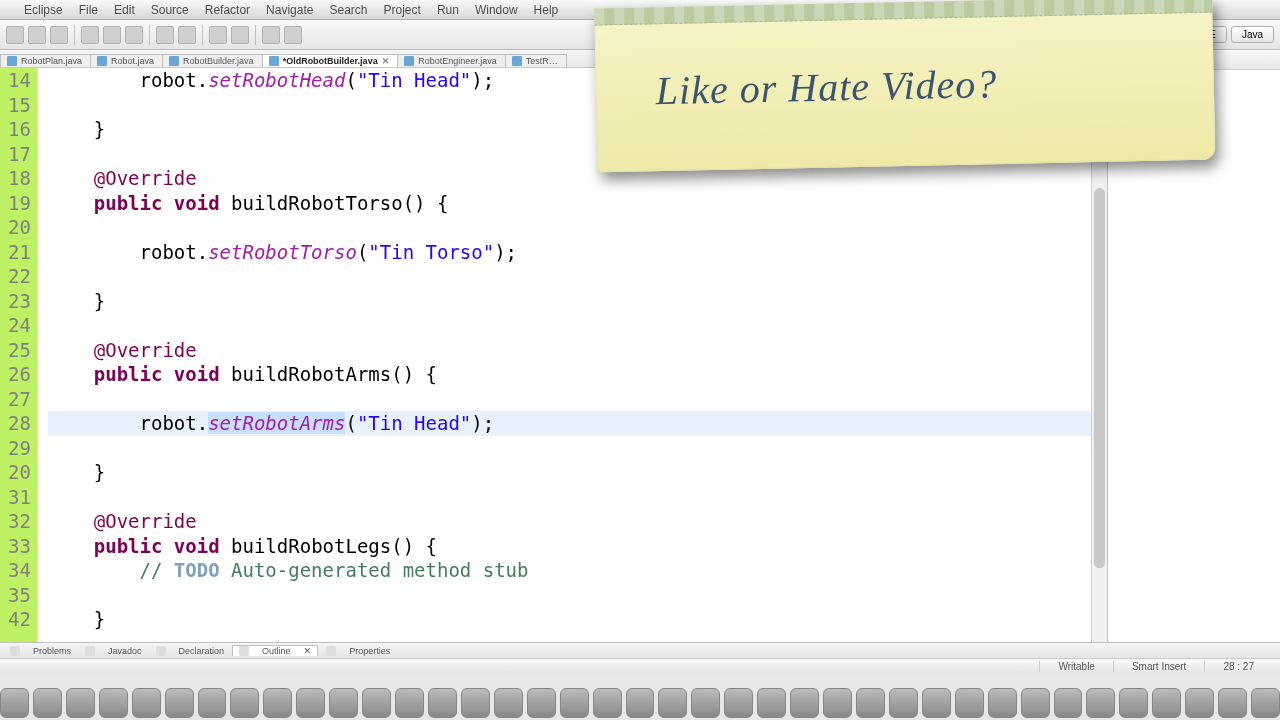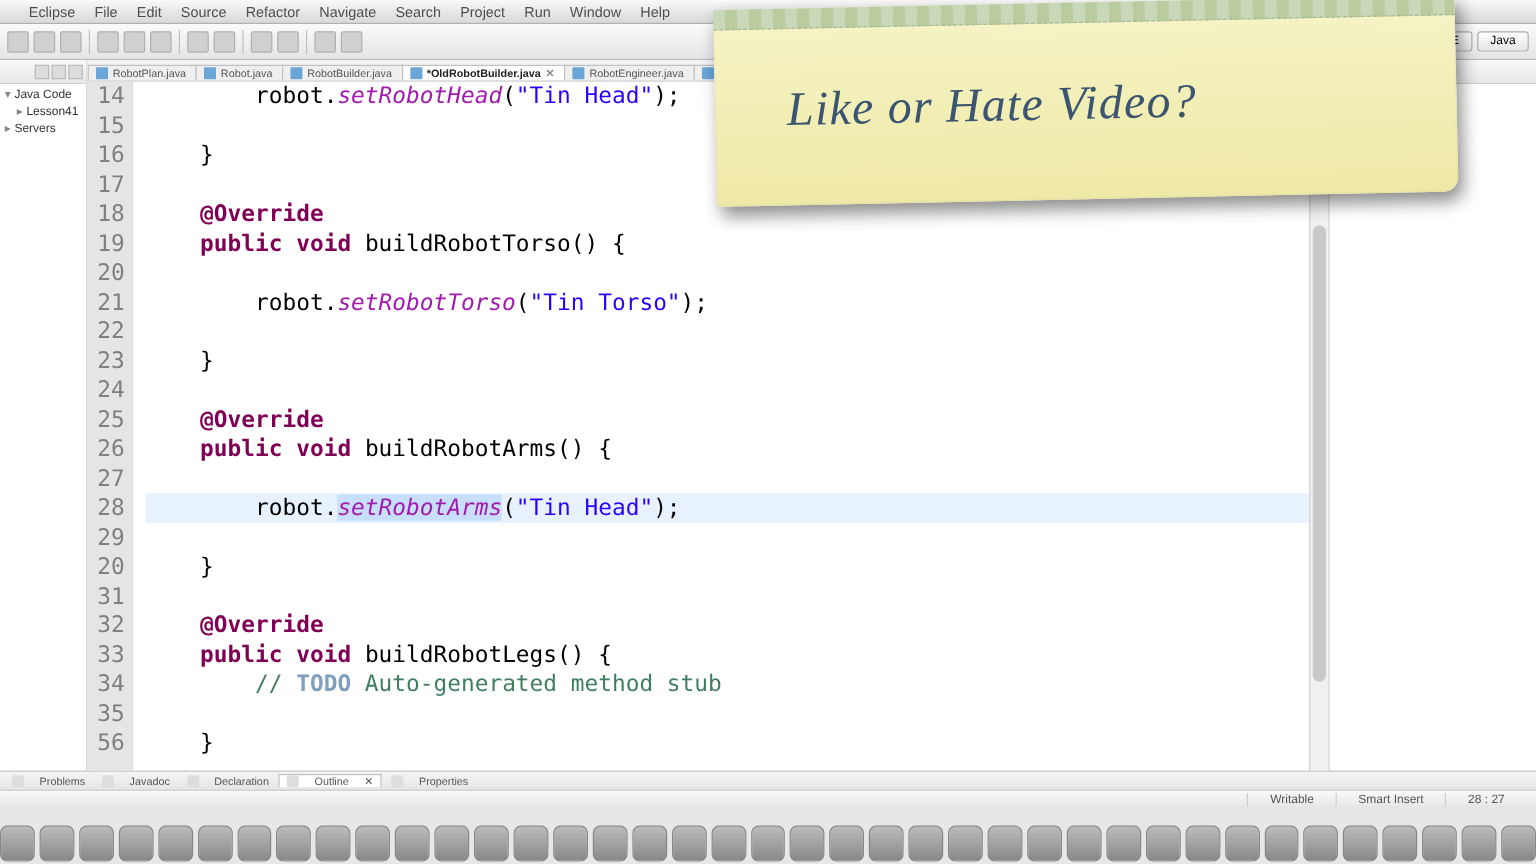--- a/index.html
+++ b/index.html
@@ -29,26 +29,26 @@
 
 
 .editarea { flex:1; display:flex; flex-direction:column; background:#fff; border-right:1px solid #c0c0c0;}
 .tabs { height:18px; background:linear-gradient(#f5f5f5,#e8e8e8); border-bottom:1px solid #c8c8c8; display:flex; align-items:flex-end; overflow:hidden; }
 .tab { padding:1px 8px 1px 6px; font-size:9px; color:#555; border:1px solid #c0c0c0; border-bottom:none; background:#efefef; margin-right:-1px; display:flex; align-items:center; gap:4px; white-space:nowrap; }
 .tab.active { background:#fff; color:#222; font-weight:bold; }
 .tab .x{font-size:9px;color:#888;}
 .tab .fi{width:10px;height:10px;background:#6aa7d8;border-radius:1px;}
 
 .editor { flex:1; display:flex; overflow:hidden; font-family:Monaco, Menlo, Consolas, monospace; font-size:19px; line-height:24.5px; position:relative; }
-.gutter { width:38px; background:#e5e5e5; border-right:1px solid #e0e0e0; text-align:right; padding-right:6px; color:#808080; user-select:none; }
+.gutter { width:38px; background:#bef264; border-right:1px solid #e0e0e0; text-align:right; padding-right:6px; color:#808080; user-select:none; }
 .gutter div{height:24.5px;}
 .code { flex:1; padding-left:10px; white-space:pre; position:relative; }
 .code .line{height:24.5px; }
 .kw { color:#7f0055; font-weight:bold; }
-.ann { color:#7f0055; font-weight:bold;}
+.ann { color:#7f0055; font-weight:normal;}
 .str { color:#2a00ff; }
 .cmt { color:#3f7f5f; }
 .todo { color:#7f9fbf; font-weight:bold;margin-top:47px; }
 .meth { color:#a21caf; font-style:italic; }
 .hl { background:#e8f2fe; }
 .sel { background:#c8dffc; }
 .scroll { width:16px; background:#f0f0f0; border-left:1px solid #d0d0d0; position:relative;}
 .scroll .thumb{position:absolute; left:2px; right:2px; top:120px; height:380px; background:#c8c8c8; border-radius:6px;}
 
 .rightpane { width:172px; background:#fff; }
@@ -111,32 +111,20 @@
   <div class="ico"></div>
   <div class="ico"></div>
   <div class="spacer"></div>
   <div class="persp">
     <div class="pbtn">Java EE</div>
     <div class="pbtn">Java</div>
   </div>
 </div>
 
 <div class="main">
-  <div class="sidebar">
-    <div class="shead">
-        <div class="i"></div>
-        <div class="i"></div>
-        <div class="i"></div>
-      </div>
-    <div class="tree" id="tree">
-        <div class="node" style="padding-left:2px"><span class="tri">▾</span>Java Code</div>
-        <div class="node" style="padding-left:12px"><span class="tri">▸</span>Lesson41</div>
-        <div class="node" style="padding-left:2px"><span class="tri">▸</span>Servers</div>
-      </div>
-  </div>
 
   <div class="editarea">
     <div class="tabs" id="tabs">
         <div class="tab">
           <span class="fi"></span>
           <span>RobotPlan.java</span>
         </div>
         <div class="tab">
           <span class="fi"></span>
           <span>Robot.java</span>
@@ -176,21 +164,21 @@
           <div>26</div>
           <div>27</div>
           <div>28</div>
           <div>29</div>
           <div>20</div>
           <div>31</div>
           <div>32</div>
           <div>33</div>
           <div>34</div>
           <div>35</div>
-          <div>56</div>
+          <div>42</div>
         </div>
       <div class="code" id="code"><div class="line"><span>        robot.</span><span class="meth">setRobotHead</span><span>(</span><span class="str">"Tin Head"</span><span>);</span></div><div class="line"></div><div class="line"><span>    }</span></div><div class="line"></div><div class="line"><span>    </span><span class="ann">@Override</span></div><div class="line"><span>    </span><span class="kw">public</span><span> </span><span class="kw">void</span><span> buildRobotTorso() {</span></div><div class="line"></div><div class="line"><span>        robot.</span><span class="meth">setRobotTorso</span><span>(</span><span class="str">"Tin Torso"</span><span>);</span></div><div class="line"></div><div class="line"><span>    }</span></div><div class="line"></div><div class="line"><span>    </span><span class="ann">@Override</span></div><div class="line"><span>    </span><span class="kw">public</span><span> </span><span class="kw">void</span><span> buildRobotArms() {</span></div><div class="line"></div><div class="line hl"><span>        robot.</span><span class="meth sel">setRobotArms</span><span>(</span><span class="str">"Tin Head"</span><span>);</span></div><div class="line"></div><div class="line"><span>    }</span></div><div class="line"></div><div class="line"><span>    </span><span class="ann">@Override</span></div><div class="line"><span>    </span><span class="kw">public</span><span> </span><span class="kw">void</span><span> buildRobotLegs() {</span></div><div class="line"><span>        </span><span class="cmt">// </span><span class="todo">TODO</span><span class="cmt"> Auto-generated method stub</span></div><div class="line"></div><div class="line"><span>    }</span></div></div>
       <div class="scroll">
           <div class="thumb"></div>
         </div>
     </div>
   </div>
 
   <div class="rightpane">
       <div class="shead"></div>

